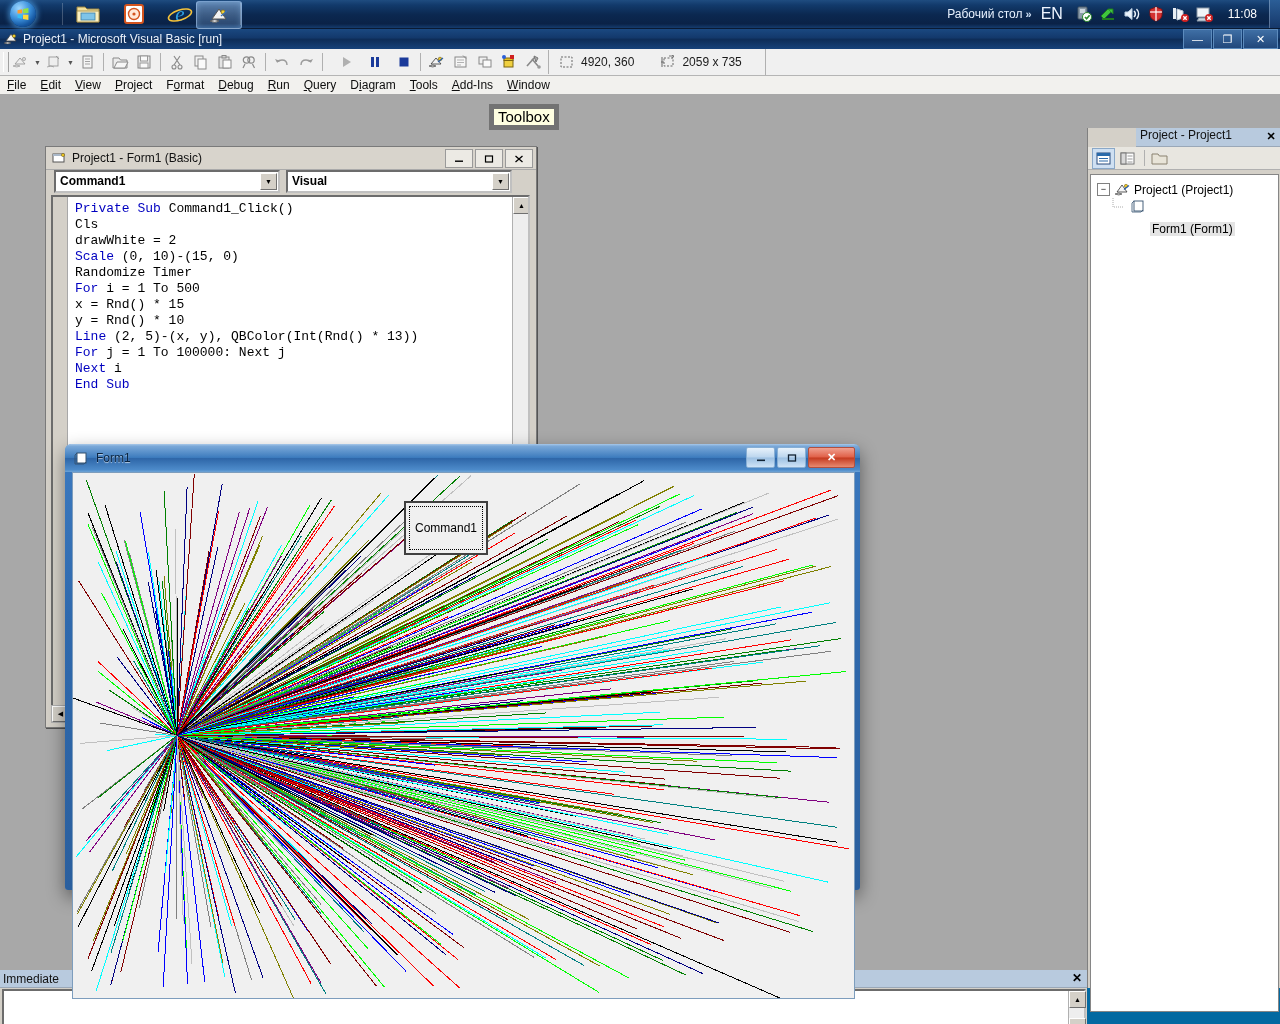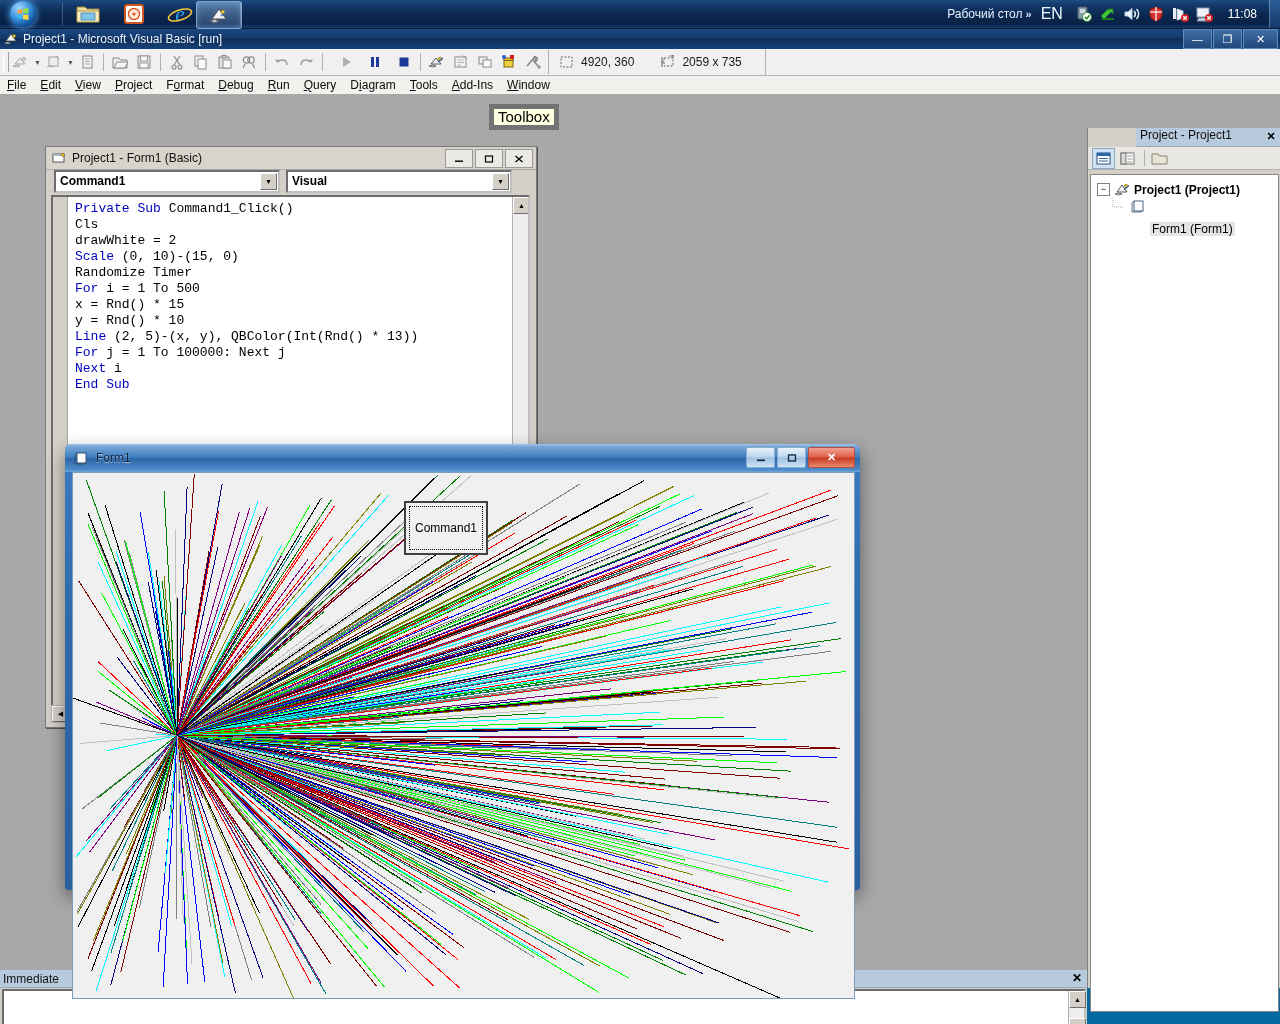--- a/index.html
+++ b/index.html
@@ -139,21 +139,21 @@
     border-bottom:1px solid #b0b0b0;}
   .ptb{width:21px;height:19px;margin-right:2px;display:flex;align-items:center;justify-content:center;}
   .ptb.sel{border:1px solid #8aa8c8;background:#cfe0f2;}
   .ptsep{width:1px;height:16px;background:#b0b0b0;margin:0 4px;}
   #proj-tree{background:#fff;margin:4px 2px 0 2px;height:830px;border:1px solid #868686;
     position:relative;padding-top:6px;}
   .tnode{display:flex;align-items:center;height:17px;font-size:12px;color:#000;}
   .tnode .exp{width:11px;height:11px;border:1px solid #808080;background:#fff;margin-left:6px;
     display:flex;align-items:center;justify-content:center;font-size:9px;line-height:9px;color:#000;}
   .tnode .ticon{width:17px;height:15px;margin:0 3px 0 4px;position:relative;}
-  .tnode .tlbl{font-weight:bold;}
+  .tnode .tlbl{font-weight:normal;}
   .tnode.child{padding-left:20px;}
   .tnode.child .tlbl{font-weight:normal;background:#e4e4e4;padding:0 2px;margin-top:45px;}
   .dots{width:15px;height:17px;position:relative;}
   
   #immediate{position:absolute;left:0;top:876px;width:1087px;height:86px;background:#d4d0c8;}
   #imm-title{height:17px;background:#b8cade;display:flex;align-items:center;position:relative;
     border-bottom:1px solid #9aa8b8;}
   #imm-title .it{font-size:12px;color:#111;padding-left:3px;}
   #imm-title .ix{position:absolute;right:3px;top:0px;width:14px;height:16px;
     display:flex;align-items:center;justify-content:center;font-size:12px;font-weight:bold;color:#000;}

